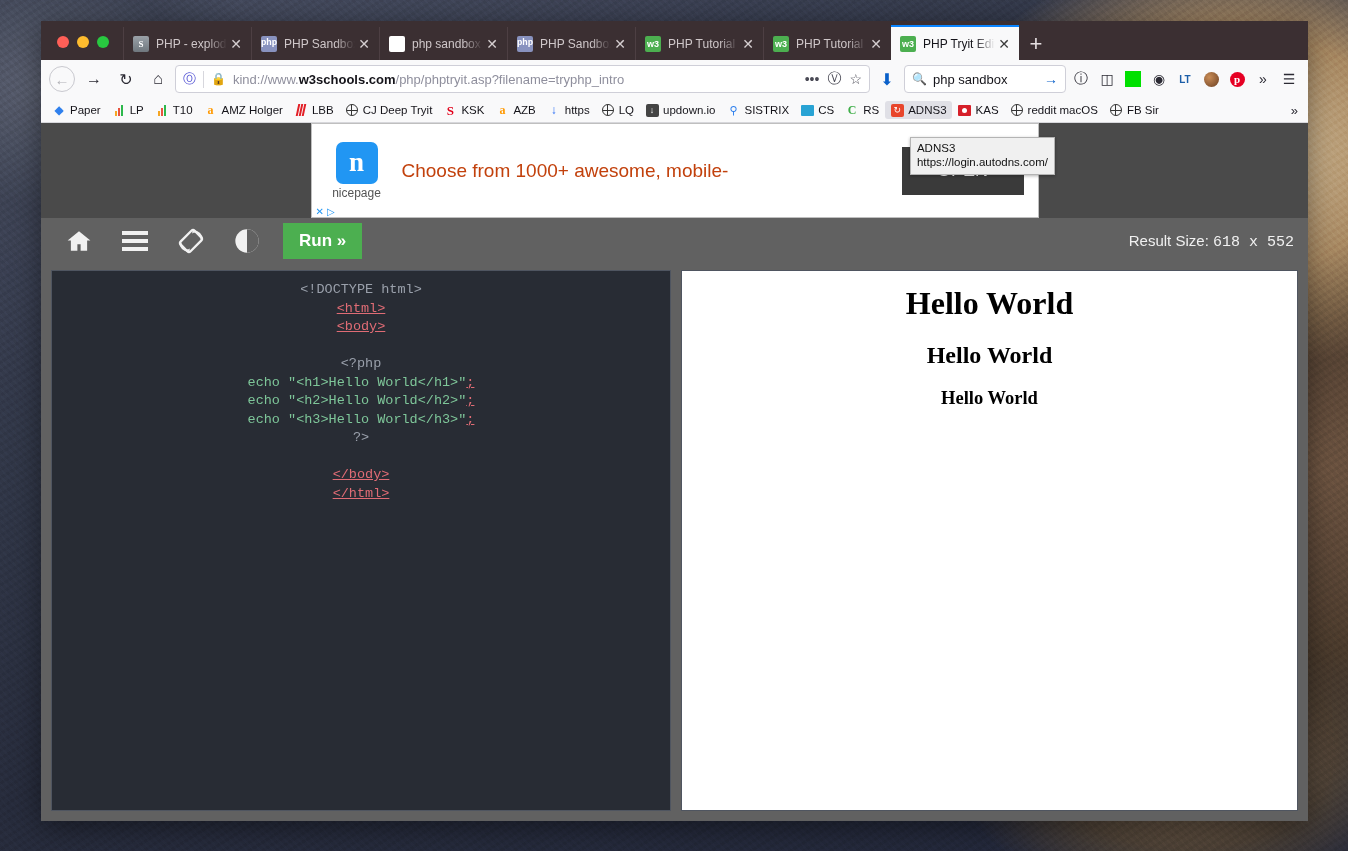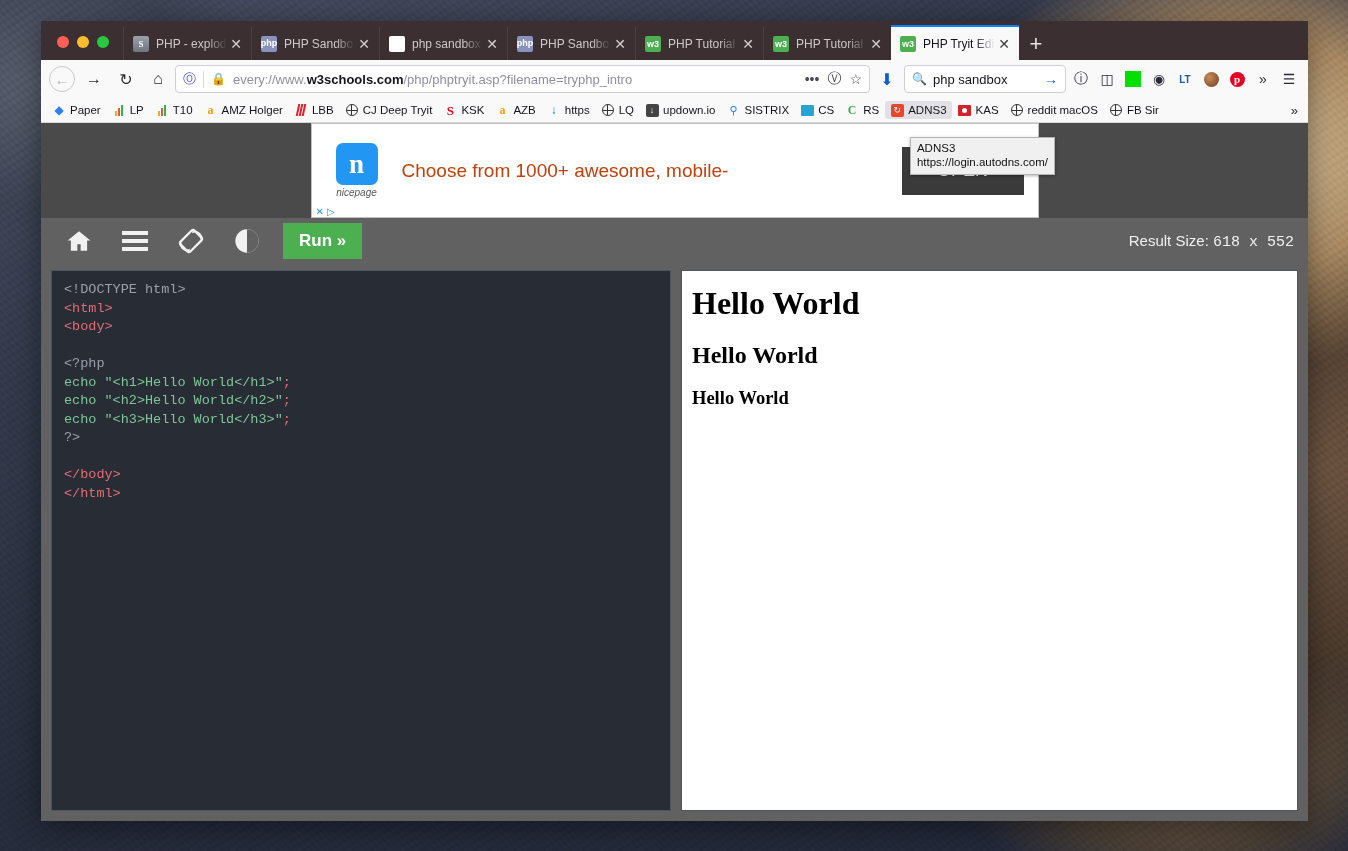--- a/index.html
+++ b/index.html
@@ -69,21 +69,21 @@
   }
   .tab .fav {
     width: 16px; height: 16px; flex: 0 0 16px;
     margin-right: 7px;
     border-radius: 2px;
     display: flex; align-items: center; justify-content: center;
     font-size: 9px; font-weight: bold; color: #fff;
     overflow: hidden;
   }
   .fav-so { background: linear-gradient(#9aa1a8,#6f777e); color:#fff; font-family:"Liberation Serif",serif; font-size:12px; }
-  .fav-php { background: #8892bf; color:#fff; font-size:6px; line-height:7px; text-align:center; font-family:Liberation Sans, sans-serif;}
+  .fav-php { background: #8892bf; color:#fff; font-size:6px; line-height:7px; text-align:center; font-family:Liberation Mono, monospace;}
   .fav-g { background:#fff; color:#4285f4; font-size:13px; font-weight:bold; font-family:"Liberation Serif",serif;}
   .fav-w3 { background:#4caf50; color:#fff; font-size:9px; font-weight:bold; }
   .tab .tlabel {
     flex: 1 1 auto; white-space: nowrap; overflow: hidden;
     -webkit-mask-image: linear-gradient(90deg,#000 72%,transparent 100%);
             mask-image: linear-gradient(90deg,#000 72%,transparent 100%);
   }
   .tab .tclose {
     width: 18px; flex: 0 0 18px; text-align: center;
     font-size: 14px; color: #d6cfd1; line-height: 1;
@@ -198,21 +198,21 @@
     position: relative;
   }
   .adlogo { width: 78px; text-align: center; flex: 0 0 78px; }
   .adlogo .sq {
     width: 42px; height: 42px; margin: 0 auto 2px;
     background: #2196f3; border-radius: 7px;
     color: #fff; font-size: 27px; font-weight: bold;
     font-family: "Liberation Serif", serif;
     display: flex; align-items: center; justify-content: center;
   }
-  .adlogo .cap { font-size: 10px; color: #555; font-style: italic; }
+  .adlogo .cap { font-size: 12px; color: #555; }
   .adtext { flex: 1 1 auto; font-size: 19px; line-height: 1.32; color: #c2410c; padding-left: 6px; }
   .adbtn {
     width: 122px; height: 48px; margin-right: 8px;
     background: #3a3a3a; color: #fff;
     display: flex; align-items: center; justify-content: center;
     font-size: 18px; flex: 0 0 122px;
   }
   .adchoice {
     position: absolute; left: 3px; bottom: 0;
     display: flex; gap: 1px; font-size: 10px;
@@ -254,34 +254,34 @@
     display: flex; align-items: center;
     font-size: 17px; font-weight: bold;
   }
   .resultsize {
     margin-left: auto;
     color: #f1f1f1; font-size: 15px;
   }
   .resultsize .num { font-family: "Liberation Mono", monospace; }
 
   
-  .panes { flex: 1 1 auto; display: flex; background: #616161; padding: 6px 10px 10px; gap: 10px; overflow: hidden; }
+  .panes { flex: 1 1 auto; display: flex; background: #616161; padding: 6px 10px 10px; gap: 10px; overflow: hidden; text-align: center; }
   .editor {
     width: 620px; flex: 0 0 620px;
     background: #282c34;
     border: 1px solid #4f5560;
     padding: 10px 12px;
     font-family: "Liberation Mono", monospace;
     font-size: 13.5px;
     line-height: 18.5px;
     color: #d4d4d4;
     white-space: pre;
     overflow: hidden;
   }
-  .editor .tag { color: #e06c75; }
+  .editor .tag { color: #e06c75; text-decoration: underline; }
   .editor .gray { color: #9aa0ab; }
   .editor .grn { color: #7ec699; }
   .result {
     flex: 1 1 auto;
     background: #fff;
     border: 1px solid #4f5560;
     padding: 14px 10px 10px 10px;
     overflow: hidden;
     font-family: "Liberation Serif", serif;
     color: #000;
@@ -357,21 +357,21 @@
         <span>↻</span>
       </div>
     <div class="navbtn">
         <span>⌂</span>
       </div>
 
     <div class="urlbar">
       <span class="shield">Ⓞ</span>
       <span class="vsep"></span>
       <span class="lock">🔒</span>
-      <span class="urltext"><span>every://www.</span><b>w3schools.com</b><span>/php/phptryit.asp?filename=tryphp_intro</span></span>
+      <span class="urltext"><span>kind://www.</span><b>w3schools.com</b><span>/php/phptryit.asp?filename=tryphp_intro</span></span>
       <span class="urlicons">
         <span>•••</span>
         <span>Ⓥ</span>
         <span>☆</span>
       </span>
     </div>
 
     <div class="navbtn">
         <span style="color:#0a60c9">⬇</span>
       </div>

